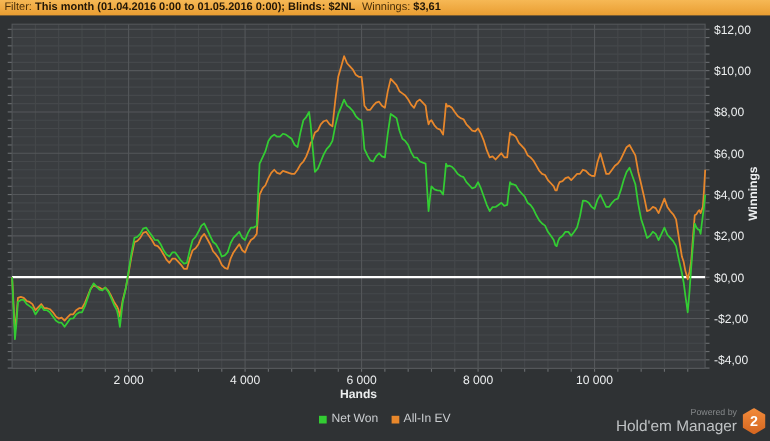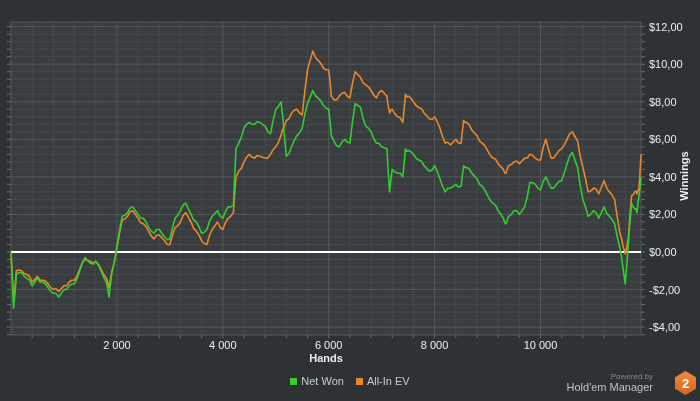--- a/index.html
+++ b/index.html
@@ -9,33 +9,37 @@
     background:linear-gradient(#f6b855,#e99d31);
     font-size:10px;line-height:14px;color:#4a2f08;padding-left:4px;box-sizing:border-box;
     white-space:nowrap;}
   .header b{color:#211607;font-weight:bold;}
   .header .wl{margin-left:6px;}
   #chart-svg{position:absolute;top:0;left:0;}
   .legend{position:absolute;top:375px;left:0;width:700px;display:flex;justify-content:center;
     gap:12px;font-size:11px;color:#c9cccf;align-items:flex-end;}
   .legend-item{display:flex;align-items:center;gap:4px;}
   .swatch{width:7px;height:7px;display:inline-block;}
-  .footer{position:absolute;right:4px;bottom:6px;display:flex;align-items:center;gap:22px;}
+  .footer{position:absolute;right:4px;bottom:6px;display:flex;align-items:center;gap:5px;}
   .footer-text{text-align:right;line-height:1.1;}
   .powered{font-size:8px;color:#85888a;}
-  .brand{font-size:11px;color:#bfc2c4;}
+  .brand{font-size:14px;color:#bfc2c4;}
   .badge{width:21px;height:24px;background:linear-gradient(#f28b3b,#d4651f);
     clip-path:polygon(50% 0,100% 26%,100% 74%,50% 100%,0 74%,0 26%);
     display:flex;align-items:center;justify-content:center;color:#fff;font-weight:bold;font-size:13px;}
 </style>
 </head>
 <body>
 
 <div id="app">
 
+  <div class="header"><span>Filter:</span>
+    <b>This month (01.04.2016 0:00 to 01.05.2016 0:00); Blinds: $2NL</b><span class="wl">Winnings:</span>
+    <b>$3,61</b>
+  </div>
 
   <svg id="chart-svg" width="700" height="401" viewBox="0 0 700 401">
       <rect x="11" y="22" width="630" height="313" fill="#3a3d40"></rect>
       <line x1="11" y1="334.632" x2="641" y2="334.632" stroke="#45484b" stroke-width="1"></line>
       <line x1="641" y1="334.632" x2="645" y2="334.632" stroke="#6b6e71" stroke-width="1"></line>
       <line x1="7" y1="334.632" x2="11" y2="334.632" stroke="#6b6e71" stroke-width="1"></line>
       <line x1="641" y1="327.12" x2="645" y2="327.12" stroke="#6b6e71" stroke-width="1"></line>
       <line x1="7" y1="327.12" x2="11" y2="327.12" stroke="#6b6e71" stroke-width="1"></line>
       <line x1="11" y1="319.608" x2="641" y2="319.608" stroke="#45484b" stroke-width="1"></line>
       <line x1="641" y1="319.608" x2="645" y2="319.608" stroke="#6b6e71" stroke-width="1"></line>

